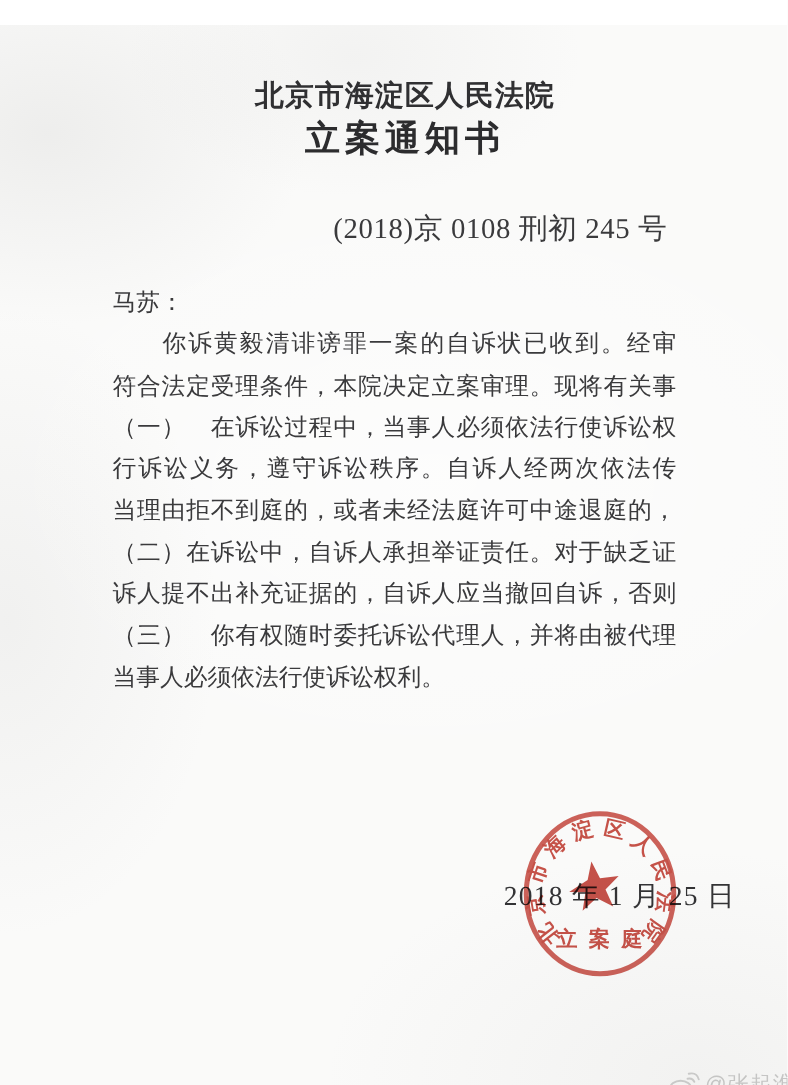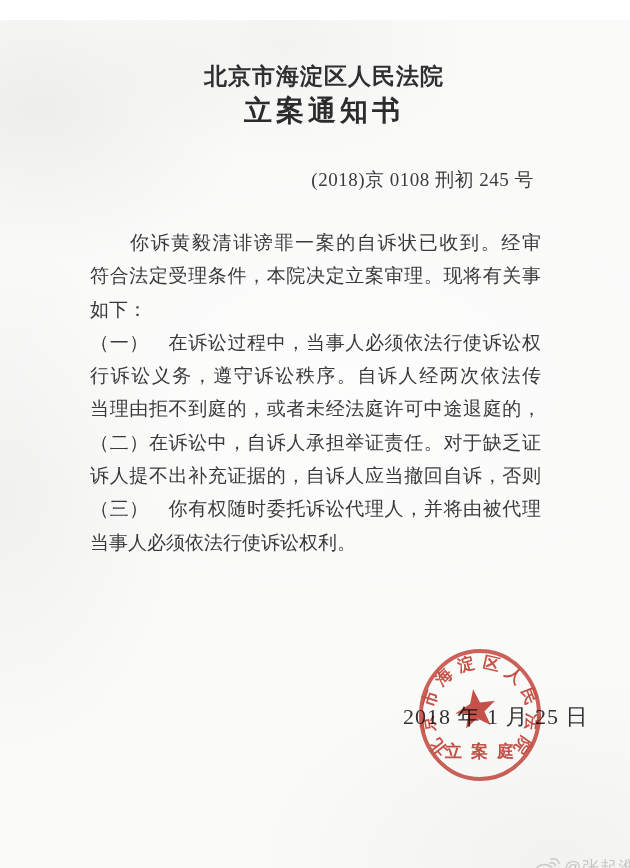--- a/index.html
+++ b/index.html
@@ -25,21 +25,21 @@
     text-align:center;transform:translateX(9px);
     font-size:23px;font-weight:bold;letter-spacing:1px;color:#303032;
   }
   .doc-title{
     position:absolute;top:72px;left:0;width:630px;
     text-align:center;transform:translateX(9px);
     font-size:28px;font-weight:bold;letter-spacing:4px;color:#2c2c2e;
   }
   .case-number{
     position:absolute;top:147px;right:96px;
-    font-size:19px;color:#3a3a3c;letter-spacing:.5px;
+    font-size:23px;color:#3a3a3c;letter-spacing:.5px;
   }
   .doc-body{
     position:absolute;top:206px;left:90px;width:451px;
     font-size:19px;color:#3a3a3c;
   }
   .doc-body .line{
     height:33.3px;line-height:33.3px;white-space:nowrap;
   }
   .doc-body .line.justify{
     white-space:normal;text-align:justify;text-align-last:justify;
@@ -68,23 +68,23 @@
 
 <div class="page">
 
   <div class="court-name">北京市海淀区人民法院</div>
 
   <div class="doc-title">立案通知书</div>
 
   <div class="case-number">(2018)京 0108 刑初 245 号</div>
 
   <div class="doc-body">
+      <div class="line">马苏：</div>
       <div class="line indent justify">你诉黄毅清诽谤罪一案的自诉状已收到。经审查，起诉</div>
       <div class="line justify">符合法定受理条件，本院决定立案审理。现将有关事项通知</div>
-      <div class="line">如下：</div>
       <div class="line justify">（一）　在诉讼过程中，当事人必须依法行使诉讼权利，履</div>
       <div class="line justify">行诉讼义务，遵守诉讼秩序。自诉人经两次依法传唤，无正</div>
       <div class="line justify">当理由拒不到庭的，或者未经法庭许可中途退庭的，按撤诉</div>
       <div class="line justify">（二）在诉讼中，自诉人承担举证责任。对于缺乏证据，自</div>
       <div class="line justify">诉人提不出补充证据的，自诉人应当撤回自诉，否则本院将</div>
       <div class="line justify">（三）　你有权随时委托诉讼代理人，并将由被代理人签名</div>
       <div class="line">当事人必须依法行使诉讼权利。</div>
     </div>
 
   <div class="doc-date">2018 年 1 月 25 日</div>

